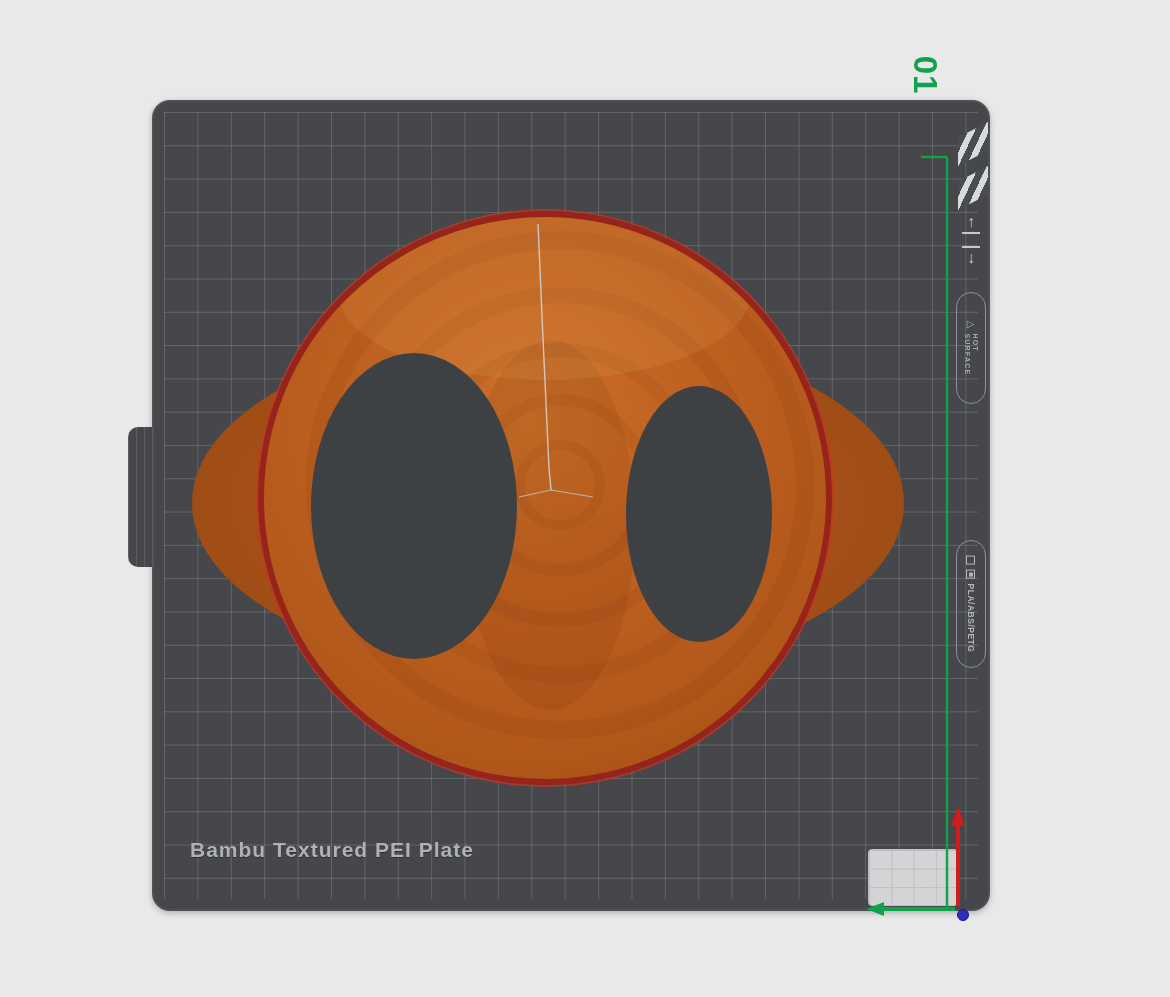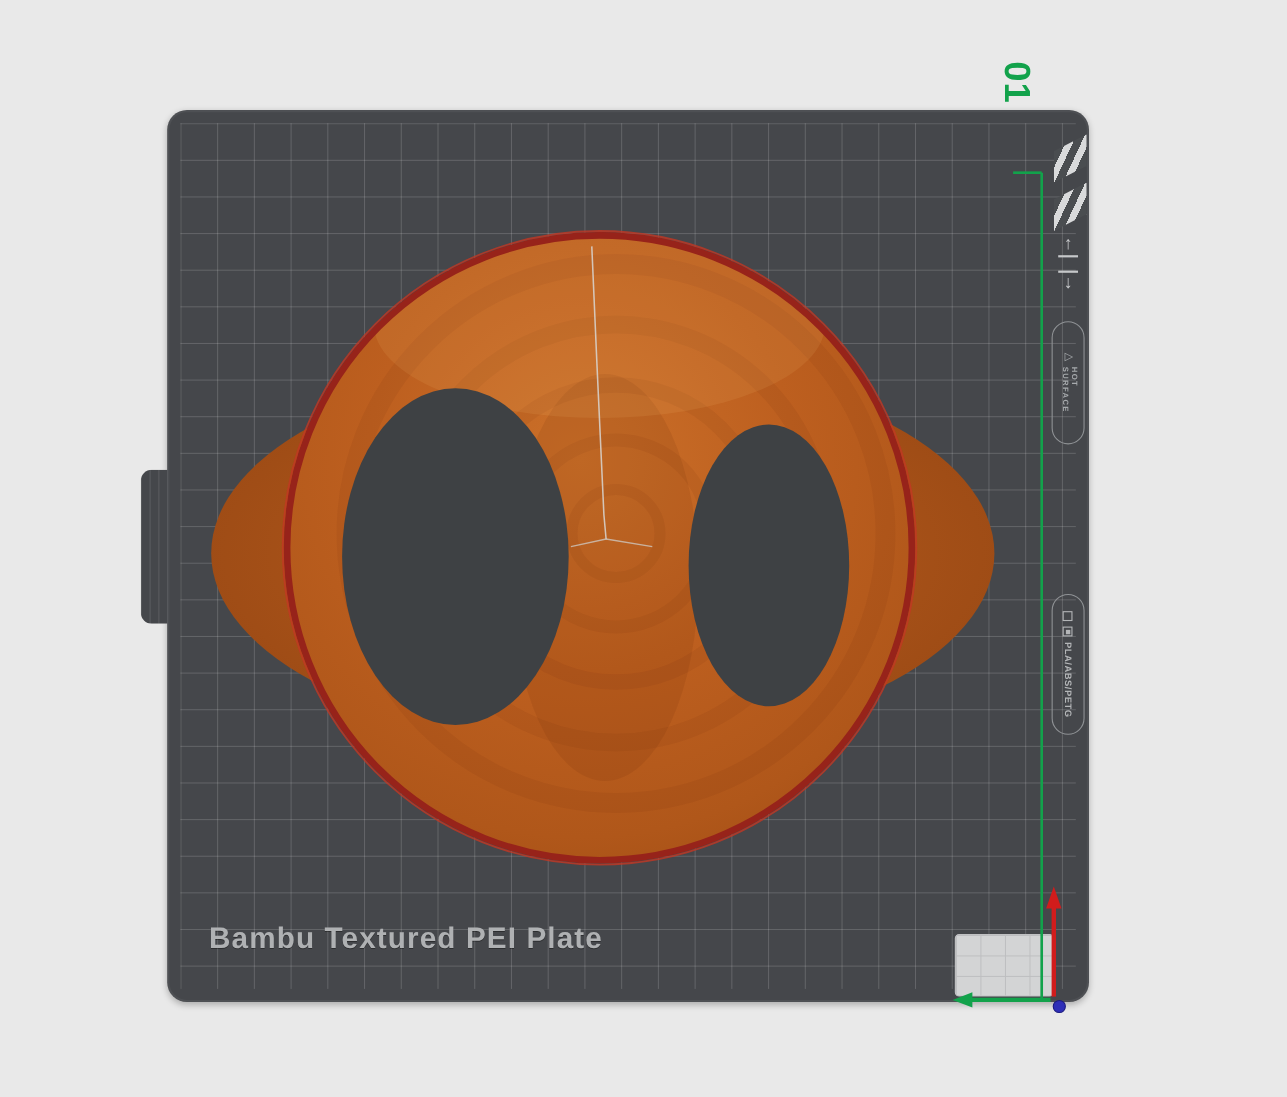--- a/index.html
+++ b/index.html
@@ -21,21 +21,21 @@
     background-size:33.4px 33.3px;
   }
   .plate-handle{
     position:absolute;left:-24px;top:327px;width:25px;height:140px;
     background:#45474b;border-radius:10px 0 0 10px;
     background-image:linear-gradient(90deg, rgba(255,255,255,0.12) 1px, transparent 1px);
     background-size:8px 100%;
   }
   .brand-label{
     position:absolute;left:38px;top:738px;
-    font-size:27px;font-weight:bold;letter-spacing:1px;color:#afb1b3;
+    font-size:21px;font-weight:bold;letter-spacing:1px;color:#afb1b3;
     text-shadow:0 1px 0 rgba(0,0,0,0.35);
   }
   
   .clip-badge{
     position:absolute;left:958px;width:30px;height:44px;
     background:repeating-linear-gradient(115deg,#d9dadb 0 6px,#4a4d50 6px 13px);
     clip-path:polygon(0 35%,100% 0,100% 65%,0 100%);
   }
   .strip-icon{
     position:absolute;left:962px;width:18px;text-align:center;

